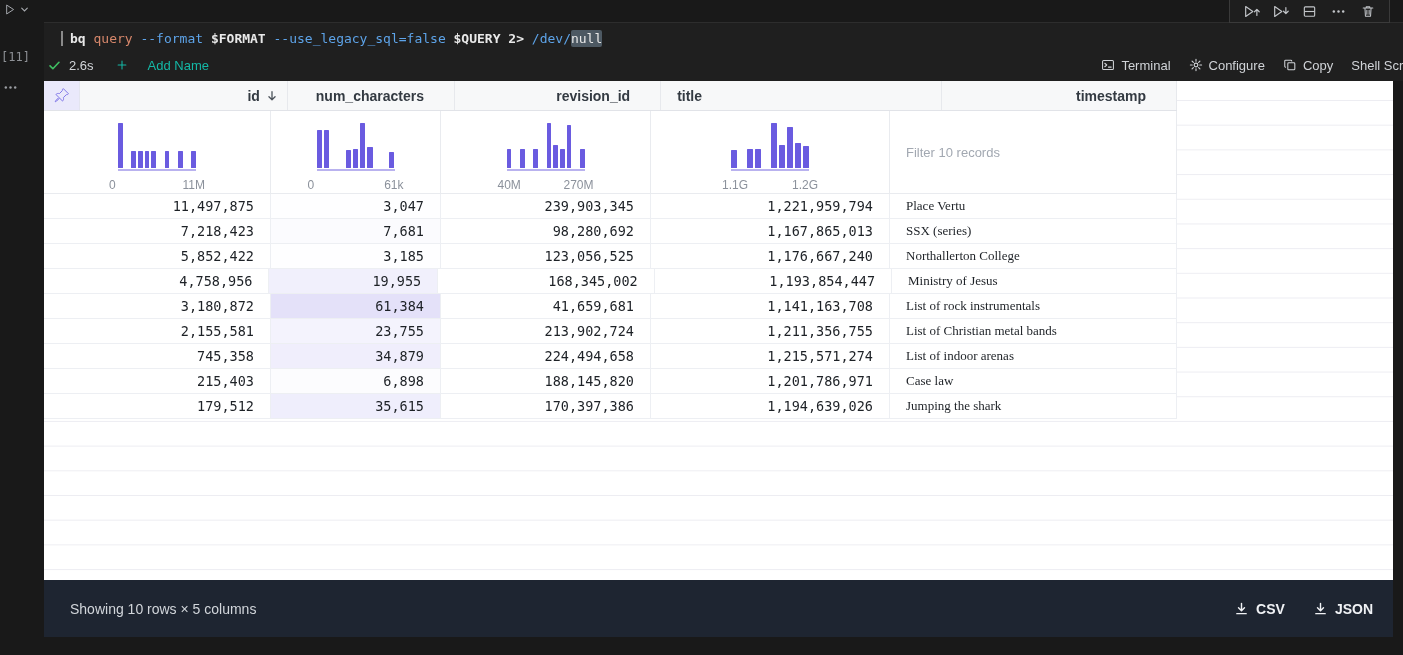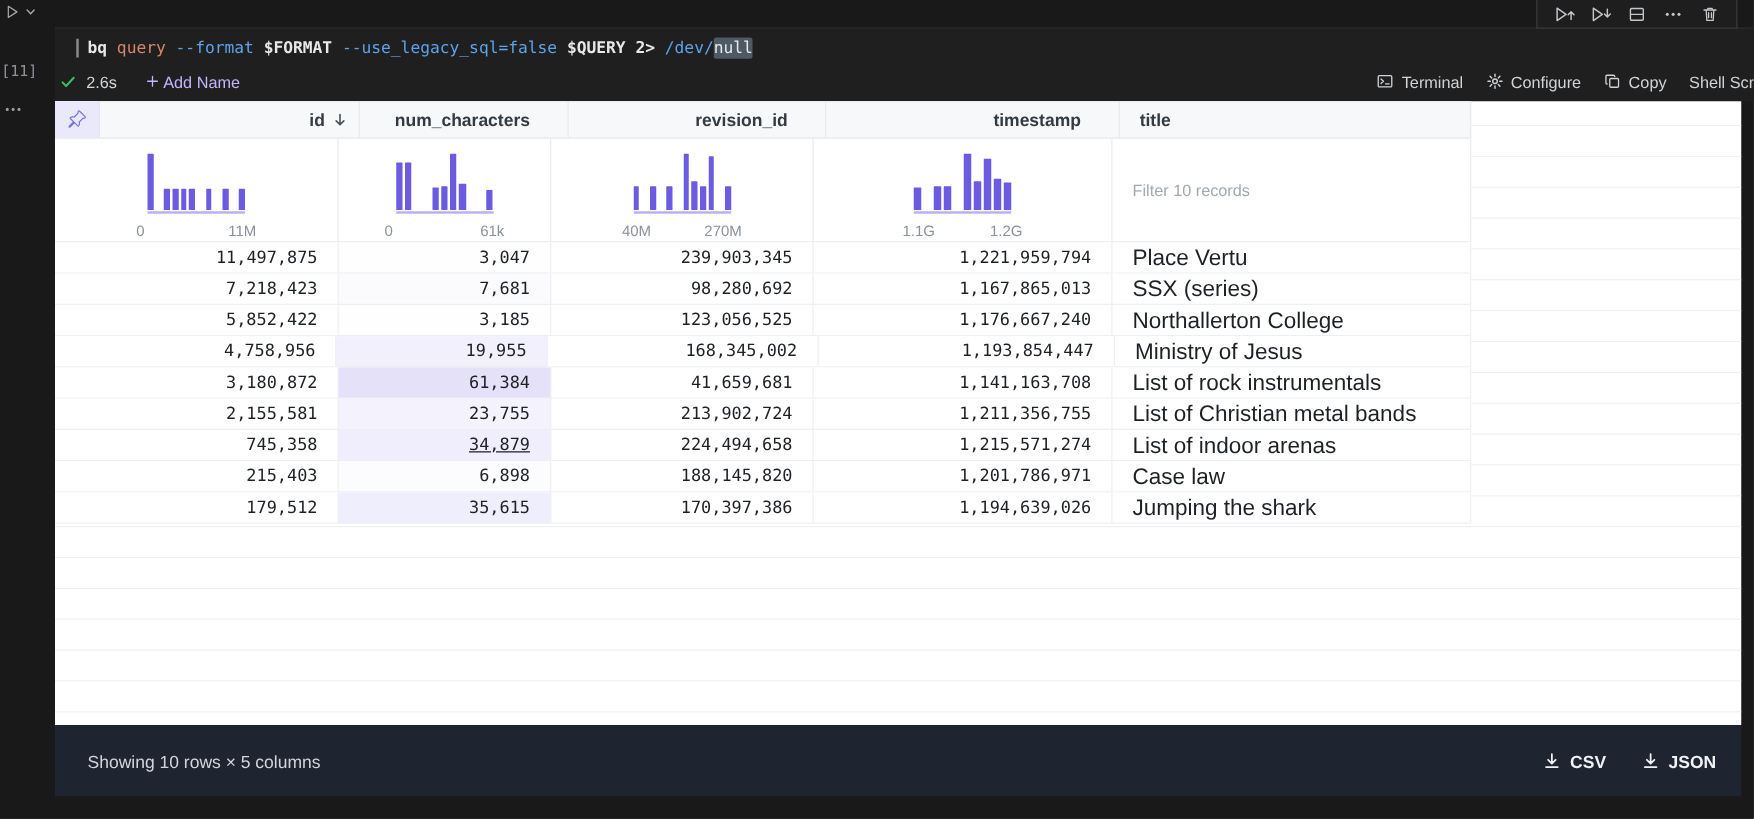--- a/index.html
+++ b/index.html
@@ -21,21 +21,21 @@
 
   
   .cell-block{position:absolute;left:44px;top:22px;width:1359px;height:59px;background:#1f1f1f;border-top:1px solid #2d2d2d}
   .code-line{position:absolute;left:17px;top:6px;height:18px;display:flex;align-items:center;
     font-family:"DejaVu Sans Mono",monospace;font-size:13px;white-space:pre;color:#d4d4d4}
   .cursor-bar{width:2px;height:15px;background:#8a8a8a;margin-right:7px}
   .code-line .hl{border-radius:2px;padding:1px 0}
   .status-row{position:absolute;left:0;right:0;bottom:6px;height:20px;display:flex;align-items:center;
     padding-left:4px;font-size:13px;color:#cfd2d6}
   .duration{margin-left:8px;color:#d2d5d9}
-  .add-name{display:flex;align-items:center;gap:3px;margin-left:22px;color:#c4b5fd;cursor:pointer}
+  .add-name{display:flex;align-items:center;gap:20px;margin-left:22px;color:#14b8a6;cursor:pointer}
   .cell-actions{margin-left:auto;display:flex;align-items:center;gap:18px;margin-right:-14px;white-space:nowrap}
   .action{display:flex;align-items:center;gap:6px;color:#d0d3d7;cursor:pointer}
 
   
   .output-area{position:absolute;left:44px;top:81px;width:1349px;height:499px;background:#fff;
     background-image:linear-gradient(#ededf2 1px, transparent 1px);
     background-size:100% 24.7px;background-position:0 19px}
 
   
   .data-table{position:absolute;left:0;top:0;width:1133px}
@@ -58,21 +58,21 @@
     font-size:12px;color:#8b919b}
   .filter-cell{display:flex;align-items:center;padding-left:16px;border-right:1px solid #e9ebef}
   .filter-input{border:none;outline:none;background:transparent;font-size:13px;color:#3a3f46;width:92%;
     font-family:"Liberation Sans",sans-serif}
   .filter-input::placeholder{color:#a2a8b1}
 
   .trow{display:flex;height:25px;border-bottom:1px solid #edeff3;background:#fff}
   .td{display:flex;align-items:center;justify-content:flex-end;padding-right:16px;border-right:1px solid #edeff3;
     font-family:"DejaVu Sans Mono",monospace;font-size:13.5px;color:#1d2126}
   .td.left{justify-content:flex-start;padding-left:16px;padding-right:4px;
-    font-family:Liberation Sans, sans-serif;font-size:18px}
+    font-family:Liberation Serif, serif;font-size:13px}
 
   
   .footer-bar{position:absolute;left:44px;top:580px;width:1349px;height:57px;background:#1e2531;
     display:flex;align-items:center;justify-content:space-between;padding:0 20px 0 26px}
   .footer-summary{font-size:14px;color:#d2d6db}
   .footer-buttons{display:flex;align-items:center;gap:28px}
   .fbtn{display:flex;align-items:center;gap:7px;color:#f0f2f5;font-size:14px;font-weight:bold;cursor:pointer}
 </style>
 </head>
 <body>
@@ -214,25 +214,25 @@
                 <path d="M8 3v9M4.5 8.8L8 12.3l3.5-3.5"></path>
               </svg>
             </span>
           </div>
           <div class="th" style="width: 170px;">
             <span>num_characters</span>
           </div>
           <div class="th" style="width: 210px;">
             <span>revision_id</span>
           </div>
+          <div class="th left" style="width: 287px;">
+            <span>title</span>
+          </div>
           <div class="th" style="width: 239px;">
             <span>timestamp</span>
-          </div>
-          <div class="th left" style="width: 287px;">
-            <span>title</span>
           </div>
         </div>
         <div class="hist-row">
           <div class="hist-cell" style="width: 227px;">
             <div class="hist">
               <div class="hist-bars">
                 <div class="hist-bar" style="height: 45px; background: rgb(106, 91, 224);"></div>
                 <div class="hist-bar" style="height: 0px; background: transparent;"></div>
                 <div class="hist-bar" style="height: 17px; background: rgb(106, 91, 224);"></div>
                 <div class="hist-bar" style="height: 17px; background: rgb(106, 91, 224);"></div>
@@ -359,21 +359,21 @@
         </div>
         <div class="trow">
           <div class="td" style="width: 227px;">2,155,581</div>
           <div class="td" style="width: 170px; background: rgba(104, 90, 223, 0.07);">23,755</div>
           <div class="td" style="width: 210px;">213,902,724</div>
           <div class="td" style="width: 239px;">1,211,356,755</div>
           <div class="td left" style="width: 287px;">List of Christian metal bands</div>
         </div>
         <div class="trow">
           <div class="td" style="width: 227px;">745,358</div>
-          <div class="td" style="width: 170px; background: rgba(104, 90, 223, 0.1); text-decoration: underline;">34,879</div>
+          <div class="td" style="width: 170px; background: rgba(104, 90, 223, 0.1);">34,879</div>
           <div class="td" style="width: 210px;">224,494,658</div>
           <div class="td" style="width: 239px;">1,215,571,274</div>
           <div class="td left" style="width: 287px;">List of indoor arenas</div>
         </div>
         <div class="trow">
           <div class="td" style="width: 227px;">215,403</div>
           <div class="td" style="width: 170px; background: rgba(104, 90, 223, 0.02);">6,898</div>
           <div class="td" style="width: 210px;">188,145,820</div>
           <div class="td" style="width: 239px;">1,201,786,971</div>
           <div class="td left" style="width: 287px;">Case law</div>

